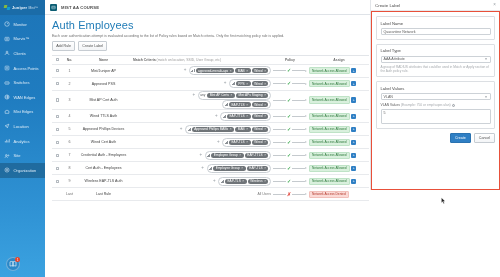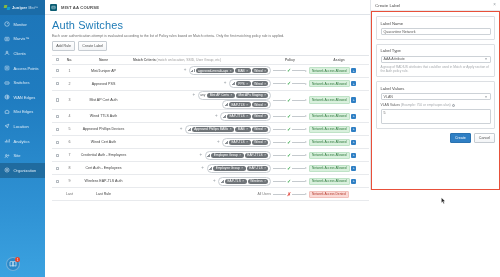--- a/index.html
+++ b/index.html
@@ -346,21 +346,21 @@
         <span class="tb-ico">
             <svg viewBox="0 0 16 16" fill="none" stroke="currentColor" stroke-width="1.3">
               <circle cx="8" cy="8" r="5.8"></circle>
               <path d="M6.5 6.3a1.6 1.6 0 113 .8c-.6.5-1 .8-1 1.7M8 11.4v.1"></path>
             </svg>
           </span>
       </span>
     </div>
 
     <div class="content">
-      <h1 class="page-title">Auth Switches</h1>
+      <h1 class="page-title">Auth Employees</h1>
       <p class="page-desc">Each user authentication attempt is evaluated according to the list of Policy rules based on Match criteria. Only the first matching policy rule is applied.</p>
 
       <div class="btnrow">
         <button class="btn-plain">Add Rule</button>
         <button class="btn-plain">Create Label</button>
       </div>
 
       <div class="tbl">
         <div class="thead">
           <span class="c-chk">

